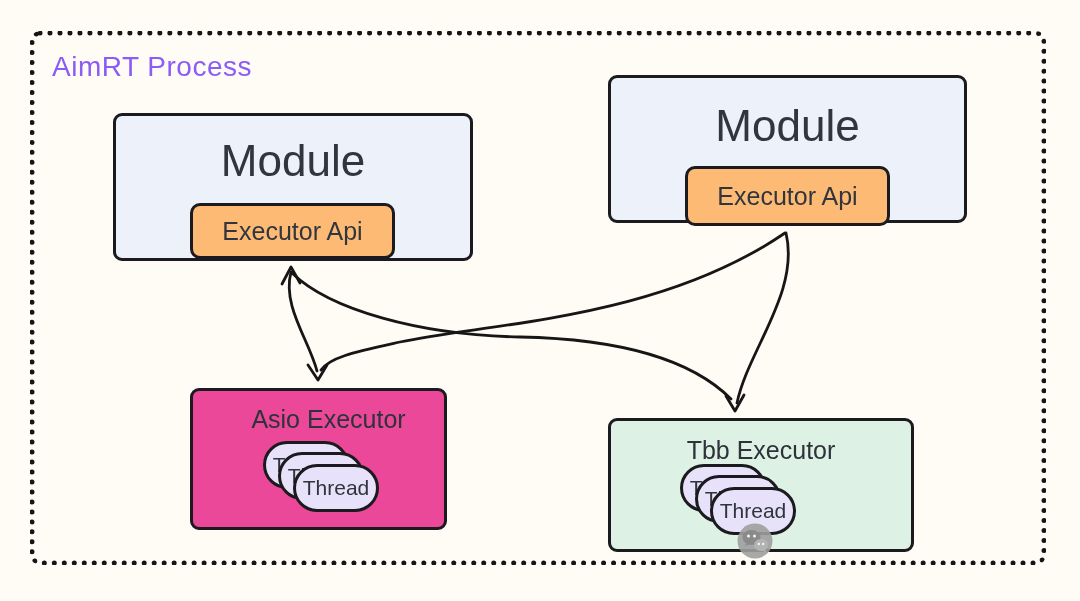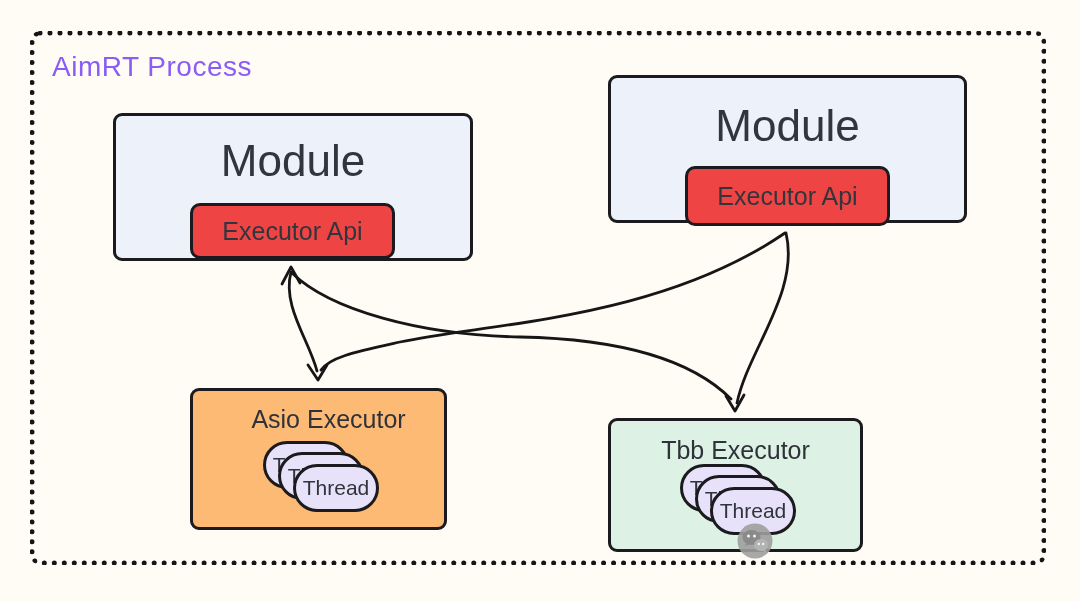--- a/index.html
+++ b/index.html
@@ -16,27 +16,27 @@
   .frame-label{
     position:absolute;left:52px;top:52px;font-size:28px;line-height:1.1;
     color:#8b5cf6;letter-spacing:0.5px;
   }
   .box{position:absolute;box-sizing:border-box;border:3px solid #1b1b1f;}
   .module{background:#edf1f9;border-radius:9px;}
   .module-title{text-align:center;font-size:44px;color:#31353d;}
   #module-left .module-title{padding-top:20px;}
   #module-right .module-title{padding-top:23px;}
   .api-box{
-    position:absolute;background:#ef4444;border:3px solid #1b1b1f;border-radius:10px;
+    position:absolute;background:#fdba74;border:3px solid #1b1b1f;border-radius:10px;
     display:flex;align-items:center;justify-content:center;
     font-size:25px;color:#31353d;box-sizing:border-box;
   }
   .executor{border-radius:9px;}
   .exec-title{text-align:center;font-size:25px;color:#2e323a;}
-  .asio{background:#fdba74;padding-left:20px;}
+  .asio{background:#ec4899;padding-left:20px;}
   .tbb{background:#ddf2e4;}
   .asio .exec-title{padding-top:14px;}
   .tbb .exec-title{padding-top:15px;}
   .pill{
     position:absolute;width:86px;height:48px;box-sizing:border-box;
     background:#e7e1f9;border:3px solid #1b1b1f;border-radius:24px;
     display:flex;align-items:center;justify-content:center;
     font-size:21px;color:#2f333b;
   }
   .arrows{position:absolute;left:0;top:0;pointer-events:none;}
@@ -88,21 +88,21 @@
     <span>Thread</span>
   </div>
   <div class="pill" style="left:85px;top:61px;">
     <span>Thread</span>
   </div>
   <div class="pill" style="left:100px;top:73px;">
     <span>Thread</span>
   </div>
 </div>
 
-<div class="box executor tbb" style="left:608px;top:418px;width:255px;height:134px;">
+<div class="box executor tbb" style="left:608px;top:418px;width:306px;height:134px;">
   <div class="exec-title">Tbb Executor</div>
   <div class="pill" style="left:69px;top:43px;">
     <span>Thread</span>
   </div>
   <div class="pill" style="left:84px;top:54px;">
     <span>Thread</span>
   </div>
   <div class="pill" style="left:99px;top:66px;">
     <span>Thread</span>
   </div>

